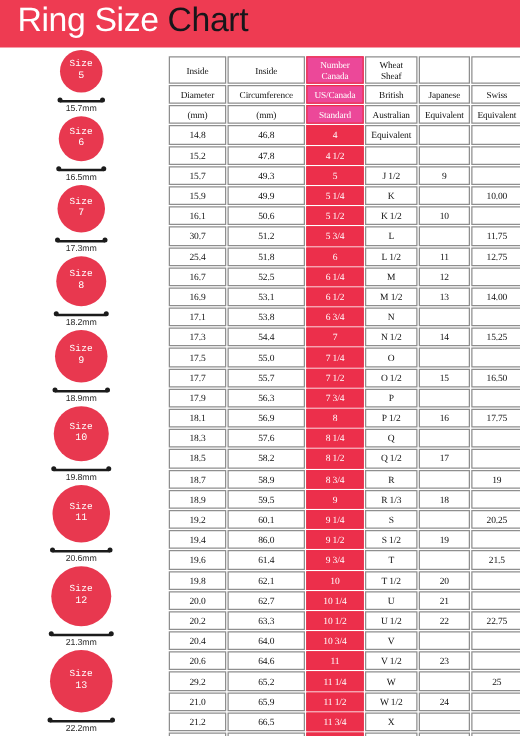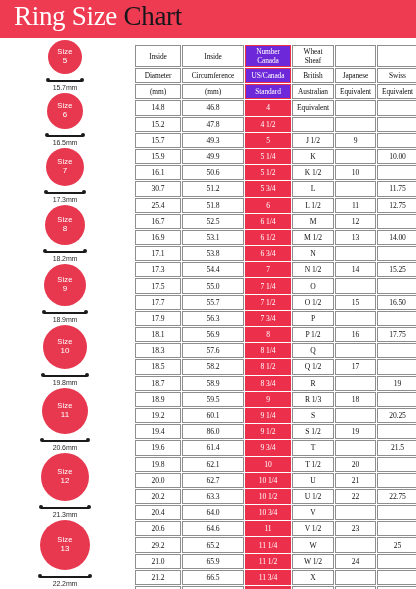--- a/index.html
+++ b/index.html
@@ -21,21 +21,21 @@
     left: 0;
     top: 0;
     width: 416px;
     height: 38px;
     background: #ee3b52;
   }
   #title-text {
     position: absolute;
     left: 14px;
     top: 1px;
-    font-family: Liberation Serif, serif;
+    font-family: Liberation Sans, sans-serif;
     font-size: 27px;
     font-weight: 400;
     letter-spacing: -0.3px;
     white-space: nowrap;
   }
   #title-text .t-white { color: #ffffff; }
   #title-text .t-dark  { color: #17161a; }
 
   
   #sizes-column {
@@ -53,21 +53,21 @@
   .size-circle {
     position: relative;
     border-radius: 50%;
     background: #e8384f;
     margin: 0 auto;
     display: flex;
     flex-direction: column;
     align-items: center;
     justify-content: center;
     color: #ffffff;
-    font-family: Liberation Sans, sans-serif;
+    font-family: Liberation Mono, monospace;
     line-height: 1.12;
   }
   .size-circle .sc-word {
     font-size: 7.5px;
     letter-spacing: 0.2px;
   }
   .size-circle .sc-num {
     font-size: 8px;
   }
   .measure {
@@ -129,21 +129,21 @@
   }
   #chart-table td.hdr {
     font-size: 7.4px;
   }
   #chart-table td.us {
     background: #ec2f4b;
     color: #ffffff;
     border-color: #ec2f4b;
   }
   #chart-table td.us-hdr {
-    background: #6d28d9;
+    background: #ec4899;
     color: #ffffff;
     border-color: #ec2f4b;
     font-size: 7.4px;
   }
   
   col.c-dia  { width: 46px; }
   col.c-cir  { width: 62px; }
   col.c-us   { width: 46px; }
   col.c-brit { width: 42px; }
   col.c-jap  { width: 41px; }

